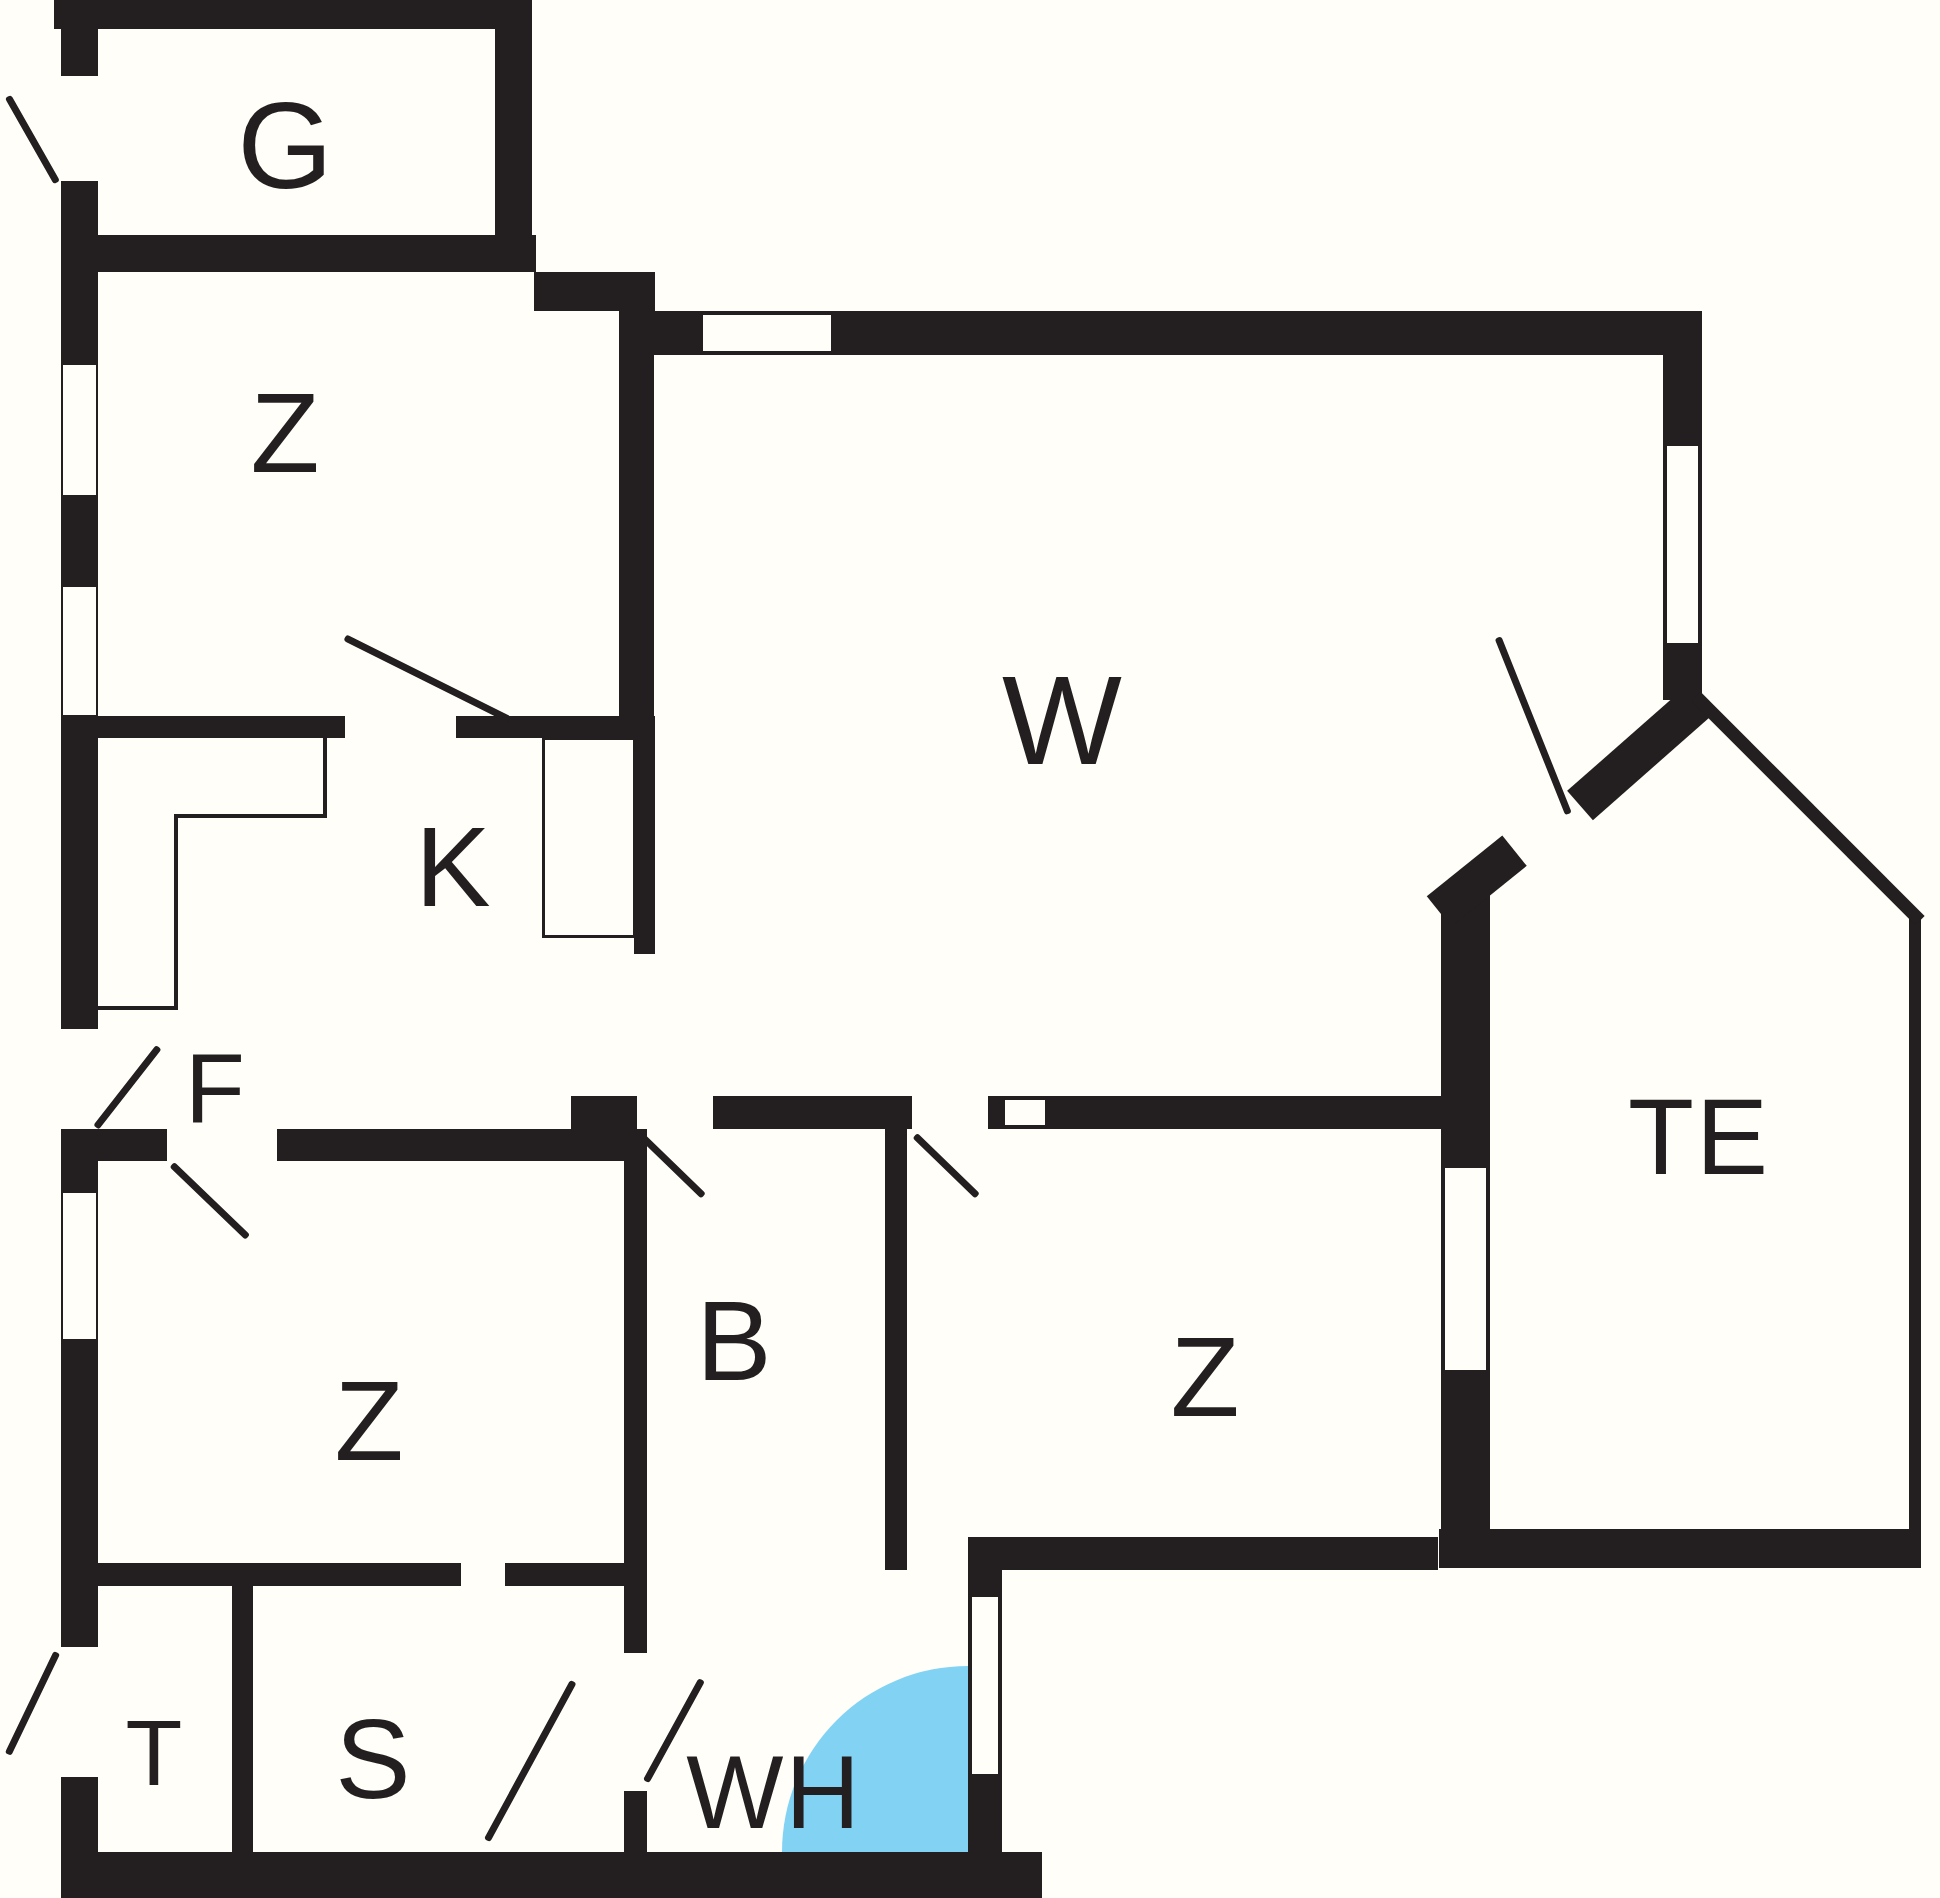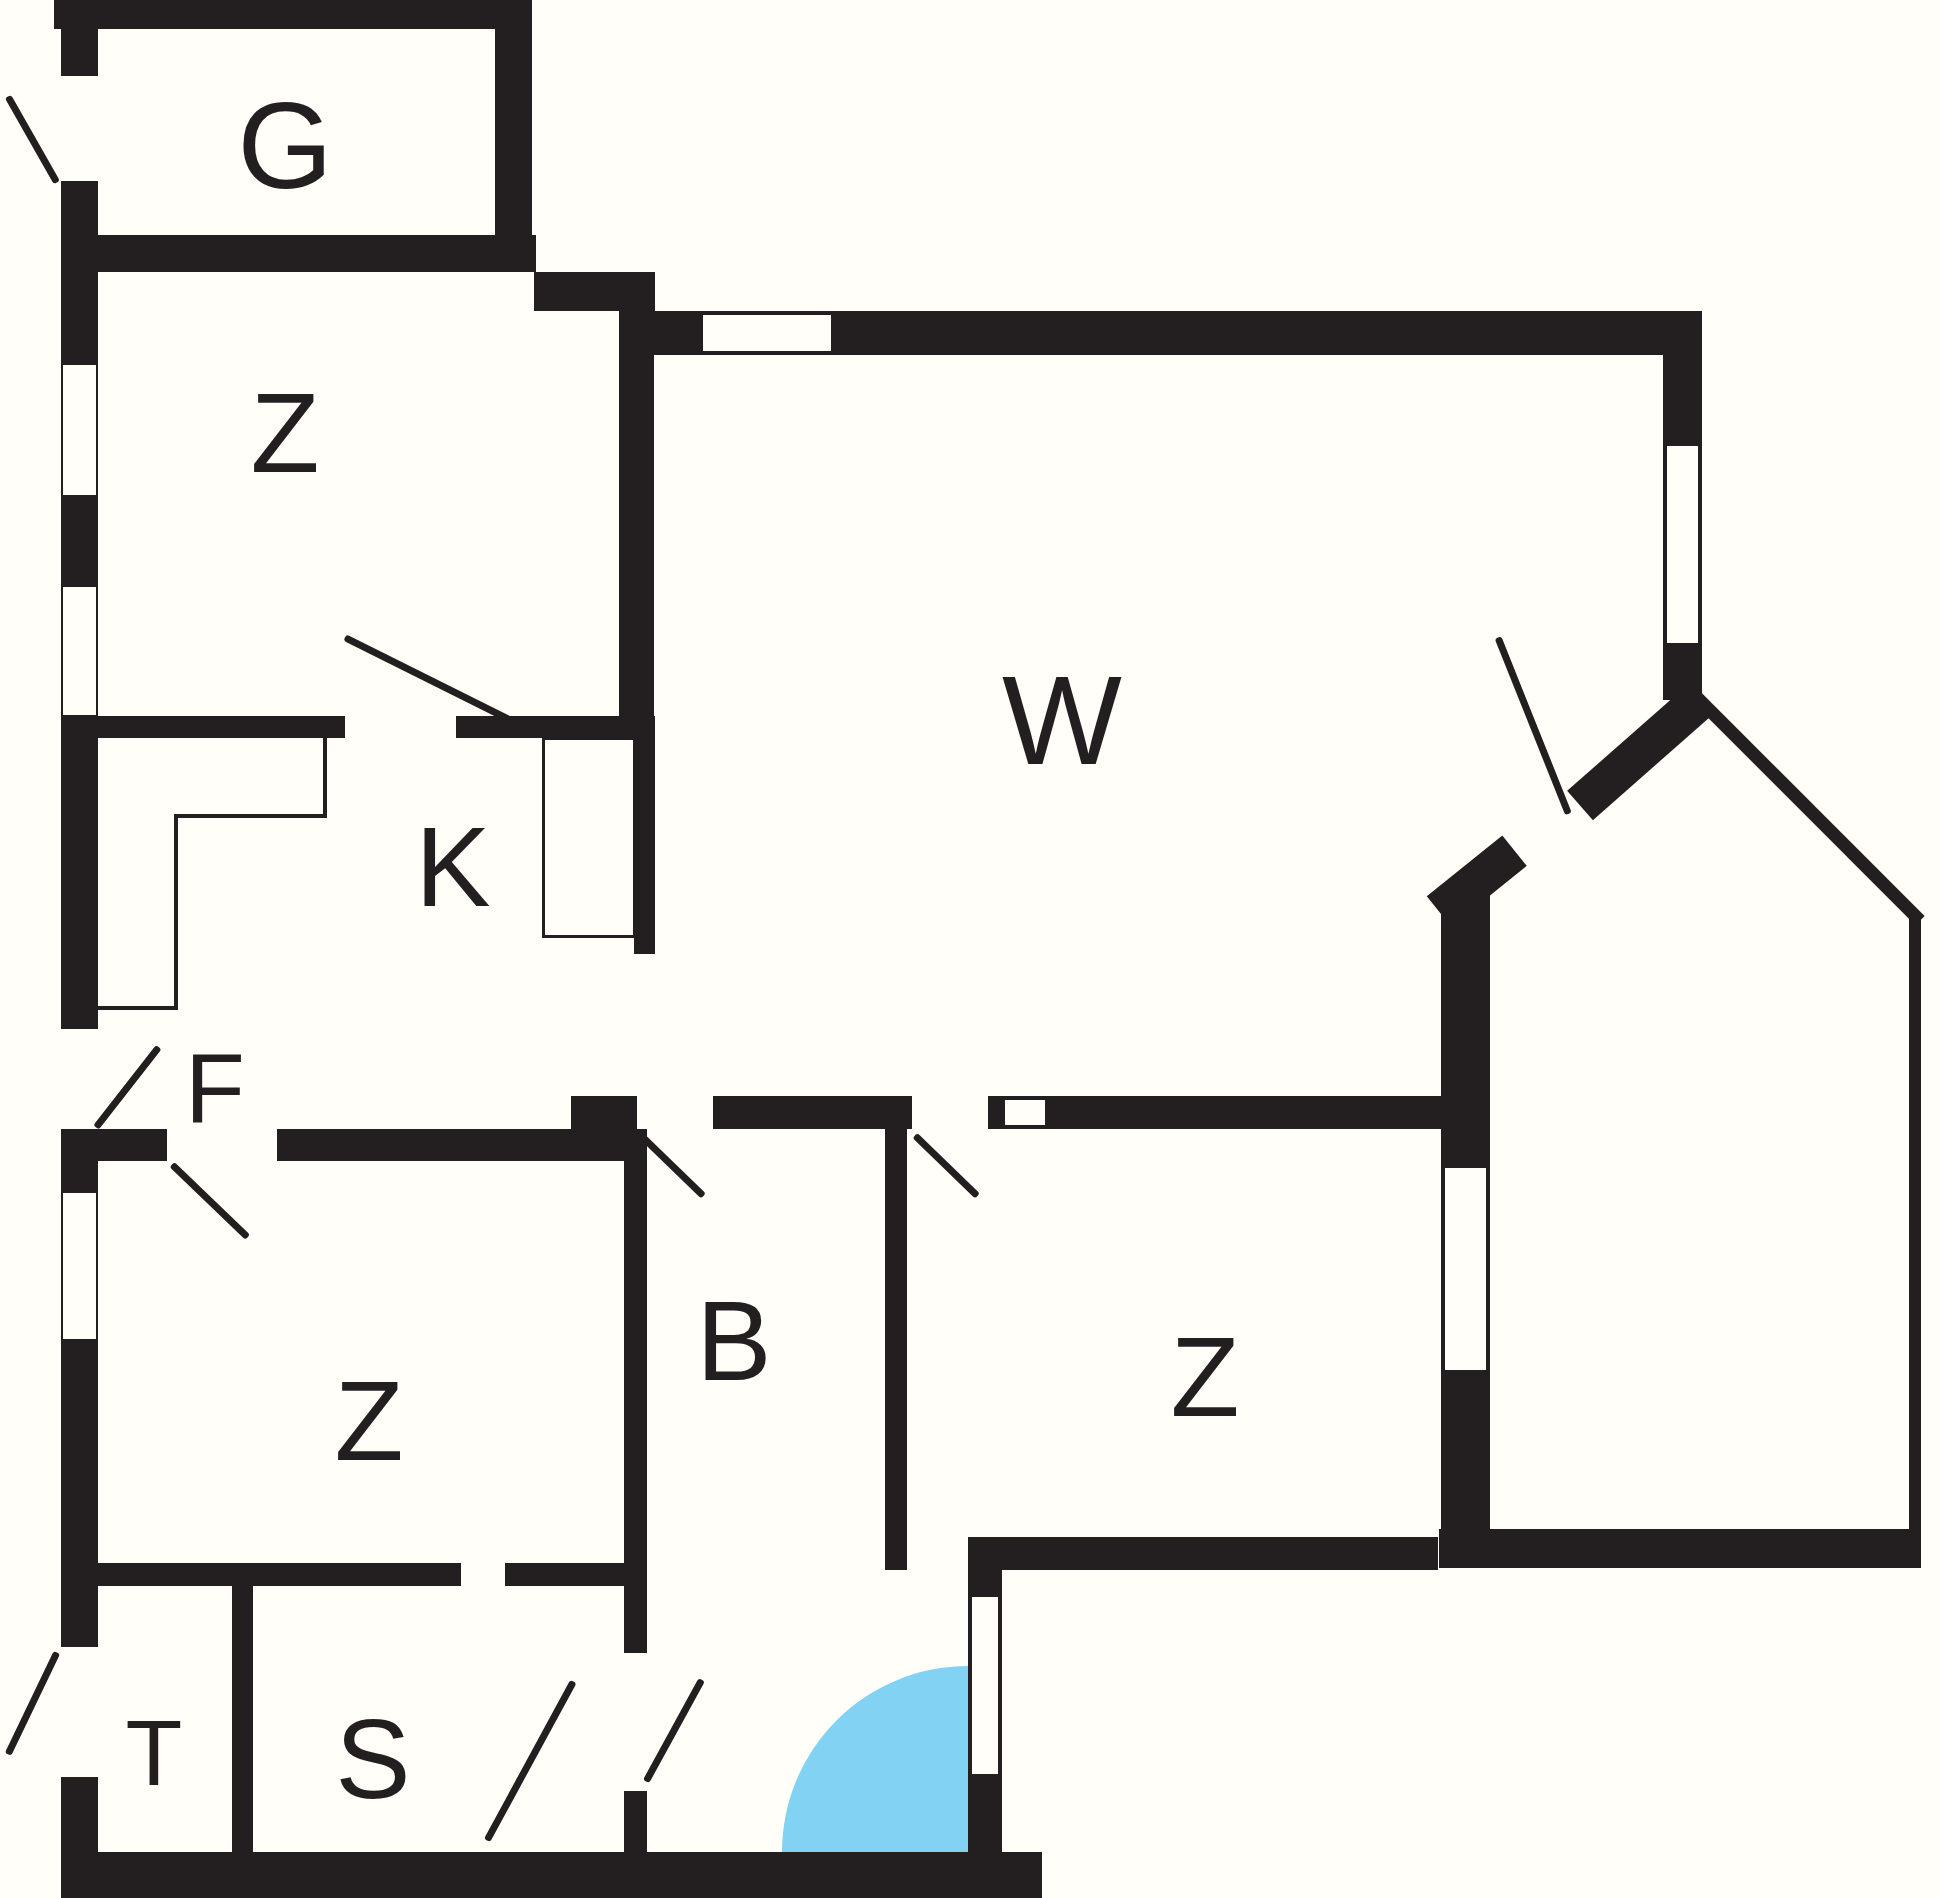--- a/index.html
+++ b/index.html
@@ -89,16 +89,18 @@
     <div class="swing" style="left: 646px; top: 1778px; width: 116px; transform: rotate(-61.2739deg);"></div>
     <div class="swing" style="left: 57px; top: 1649px; width: 113px; transform: rotate(115.677deg);"></div>
     <div class="room-label" style="left: 286px; top: 145px; font-size: 123px;">G</div>
     <div class="room-label" style="left: 286px; top: 433px; font-size: 113px;">Z</div>
     <div class="room-label" style="left: 454px; top: 867px; font-size: 113px;">K</div>
     <div class="room-label" style="left: 1063px; top: 720px; font-size: 127px;">W</div>
     <div class="room-label" style="left: 216px; top: 1088px; font-size: 98px;">F</div>
     <div class="room-label" style="left: 370px; top: 1421px; font-size: 113px;">Z</div>
     <div class="room-label" style="left: 735px; top: 1341px; font-size: 113px;">B</div>
     <div class="room-label" style="left: 1206px; top: 1377px; font-size: 113px;">Z</div>
+    <div class="room-label" style="left: 1699px; top: 1137px; font-size: 108px;">TE</div>
     <div class="room-label" style="left: 155px; top: 1753px; font-size: 93px;">T</div>
     <div class="room-label" style="left: 374px; top: 1759px; font-size: 113px;">S</div>
+    <div class="room-label" style="left: 774px; top: 1792px; font-size: 103px;">WH</div>
   </div>
 
 
 </body></html>

